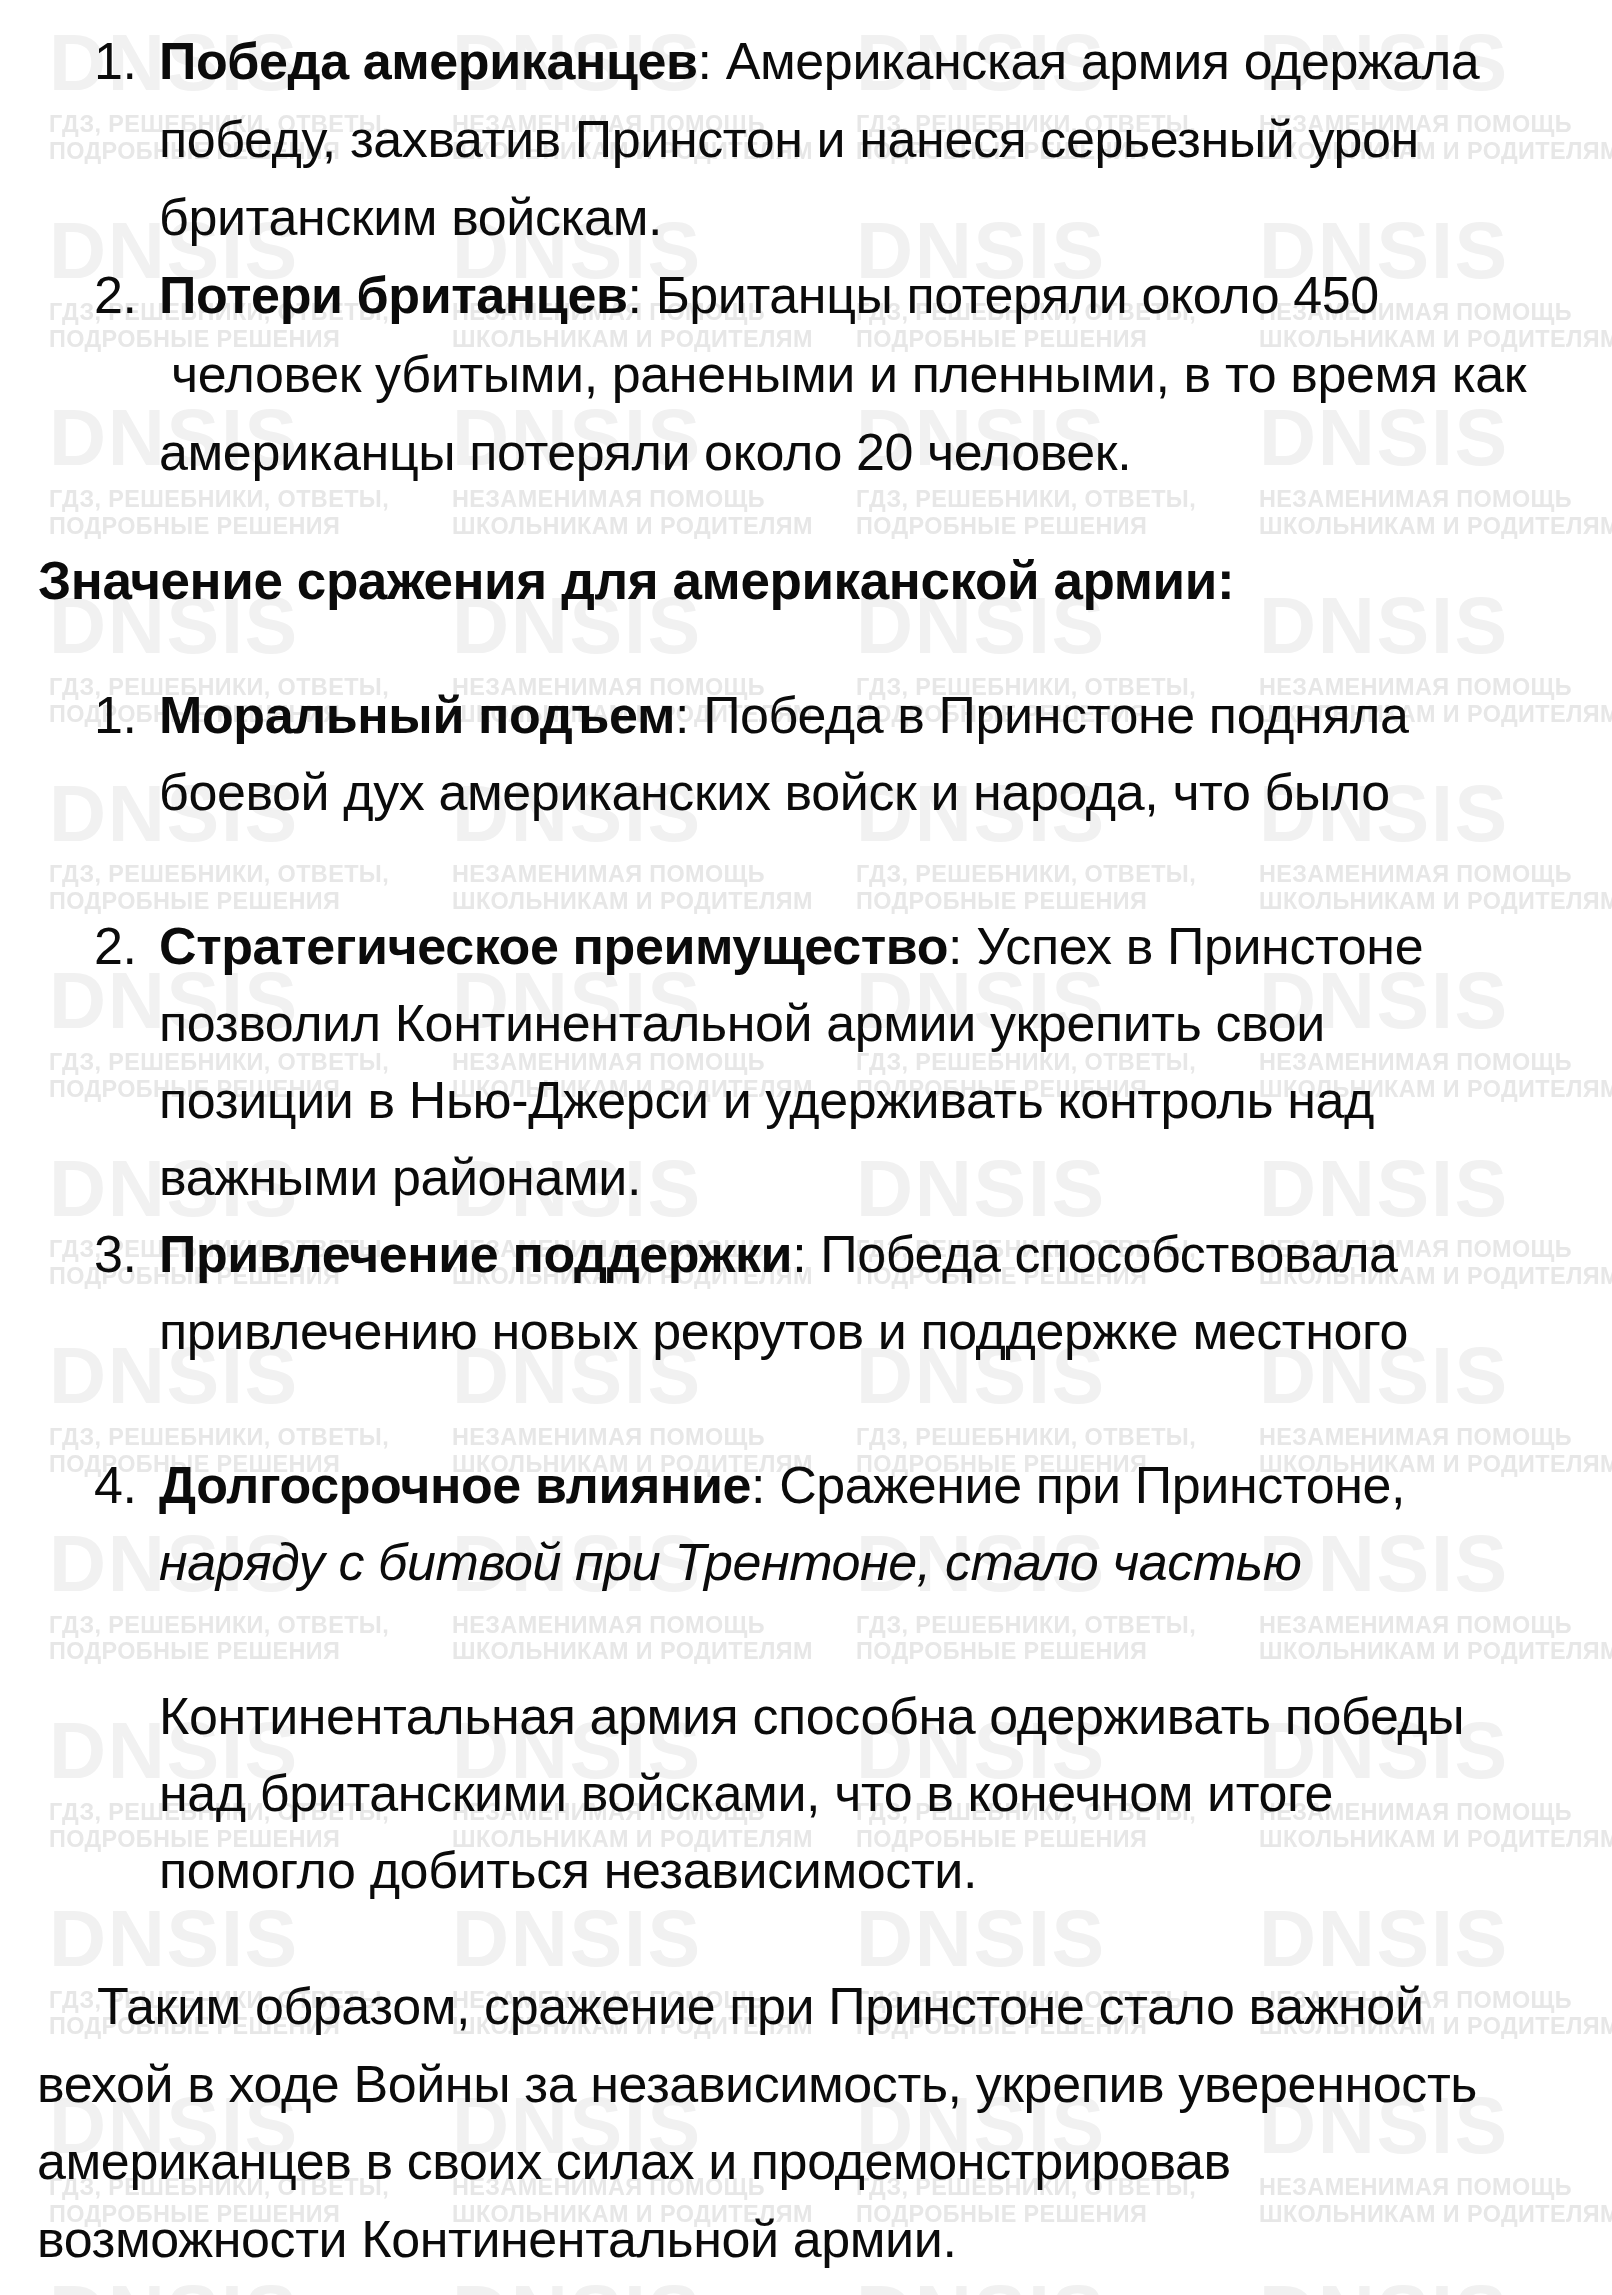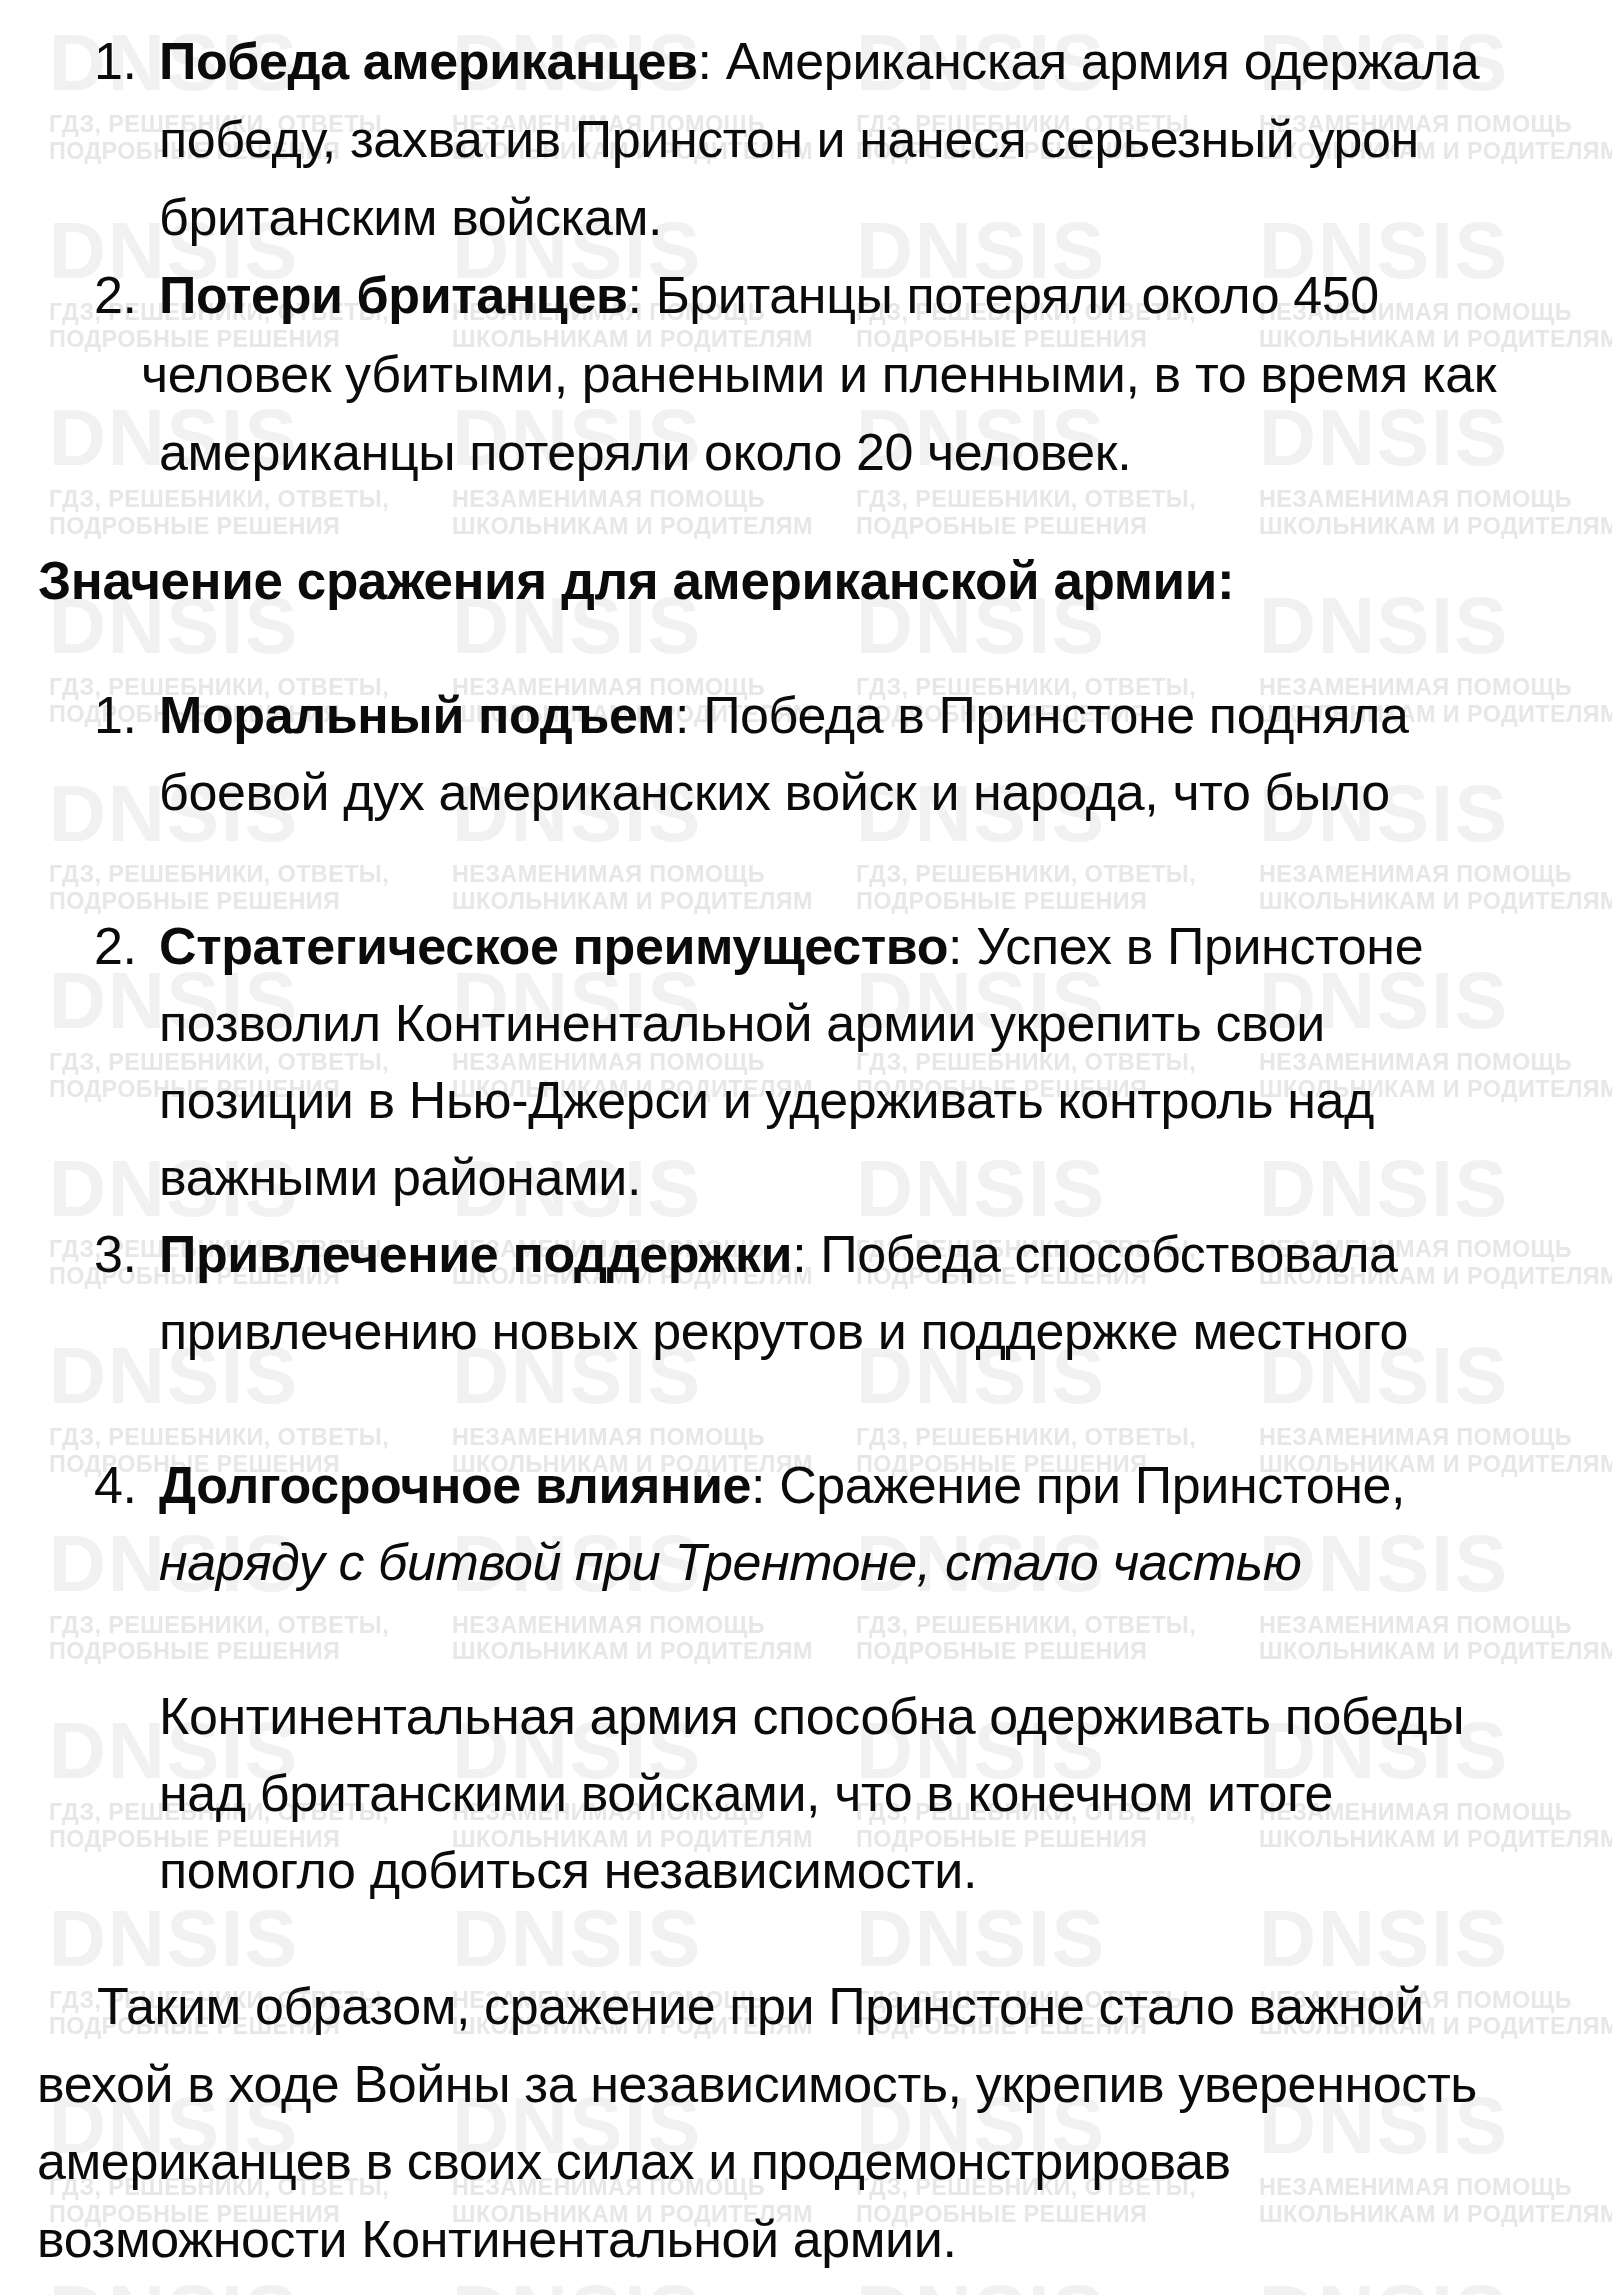--- a/index.html
+++ b/index.html
@@ -218,21 +218,21 @@
       <div class="wm-big" style="top: 2274px; left: 1259px;">DNSIS</div>
     </div>
   <div id="text-layer">
     <h1 class="heading" style="top:541px;left:38px;">Значение сражения для американской армии:</h1>
   <div class="num" style="top: 21px; left: 94px;">1.</div>
       <div class="line" style="top: 21px; left: 159px;"><b>Победа американцев</b><span class="sep">: </span><span>Американская армия одержала</span></div>
       <div class="line" style="top: 99px; left: 159px;">победу, захватив Принстон и нанеся серьезный урон</div>
       <div class="line" style="top: 177px; left: 159px;">британским войскам.</div>
       <div class="num" style="top: 255px; left: 94px;">2.</div>
       <div class="line" style="top: 255px; left: 159px;"><b>Потери британцев</b><span class="sep">: </span><span>Британцы потеряли около 450</span></div>
-      <div class="line" style="top: 334px; left: 141px; text-align: center;">человек убитыми, ранеными и пленными, в то время как</div>
+      <div class="line" style="top: 334px; left: 171px; text-align: center;">человек убитыми, ранеными и пленными, в то время как</div>
       <div class="line" style="top: 412px; left: 159px;">американцы потеряли около 20 человек.</div>
       <div class="num" style="top: 675px; left: 94px;">1.</div>
       <div class="line" style="top: 675px; left: 159px;"><b>Моральный подъем</b><span class="sep">: </span><span>Победа в Принстоне подняла</span></div>
       <div class="line" style="top: 752px; left: 159px;">боевой дух американских войск и народа, что было</div>
       <div class="num" style="top: 906px; left: 94px;">2.</div>
       <div class="line" style="top: 906px; left: 159px;"><b>Стратегическое преимущество</b><span class="sep">: </span><span>Успех в Принстоне</span></div>
       <div class="line" style="top: 983px; left: 159px;">позволил Континентальной армии укрепить свои</div>
       <div class="line" style="top: 1060px; left: 159px;">позиции в Нью-Джерси и удерживать контроль над</div>
       <div class="line" style="top: 1137px; left: 159px;">важными районами.</div>
       <div class="num" style="top: 1214px; left: 94px;">3.</div>

